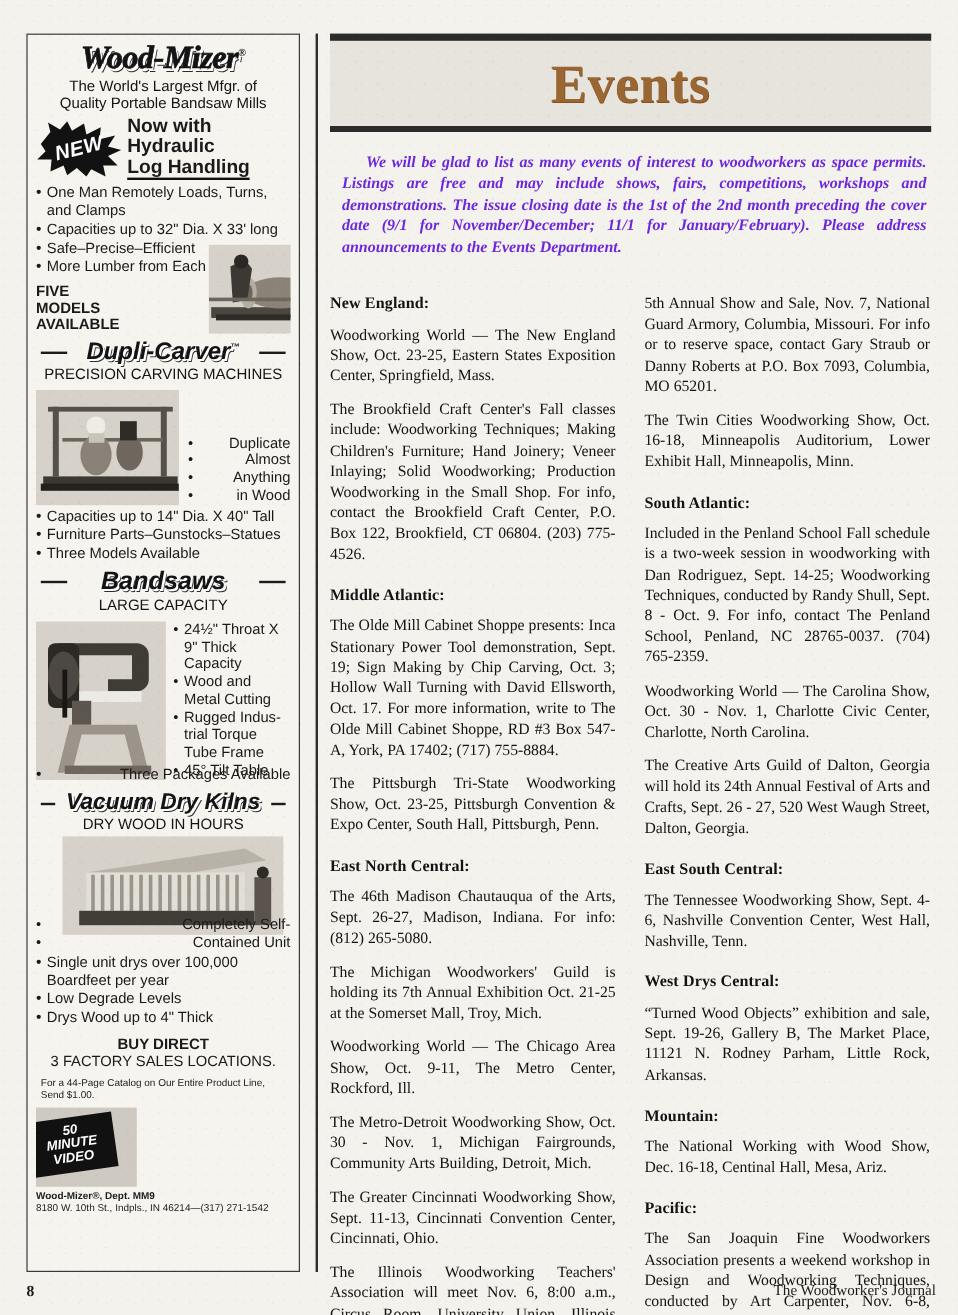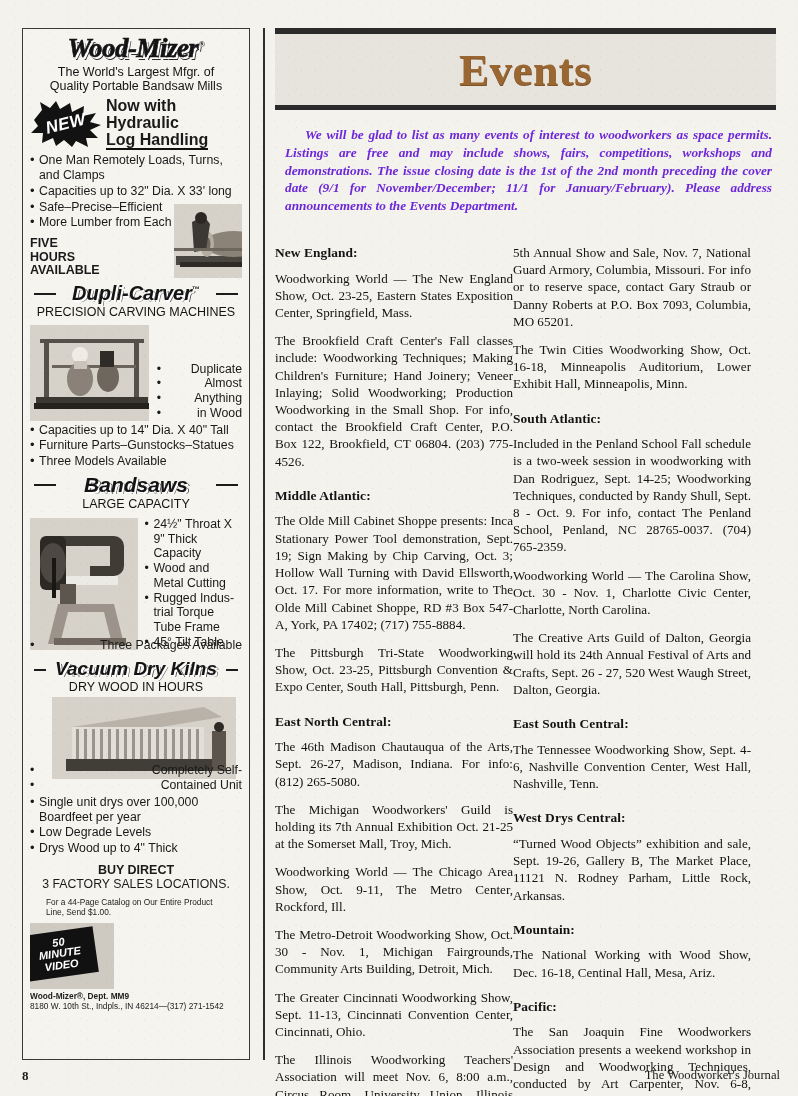--- a/index.html
+++ b/index.html
@@ -95,21 +95,21 @@
   .rightbul li{position:relative;padding-left:9px;}
   .rightbul li:before{content:"•";position:absolute;left:0;}
   .nobul{padding-left:9px;}
 
   .buy{
     text-align:center;font-weight:bold;font-size:12.5px;margin-top:7px;line-height:1.15;
   }
   .buy .l2{font-weight:normal;font-size:12.3px;}
 
   .fineprint{font-size:8.3px;line-height:1.22;margin-top:6px;color:#1c1c1c;}
-  .fineprint p{margin:0 16px 5px;}
+  .fineprint p{margin:0 4px 5px;}
   .fp-flex{display:flex;gap:4px;align-items:flex-start;}
   .fp-left{flex:1 1 auto;}
   .video-badge{
     flex:0 0 84px;width:84px;height:66px;background:#cfcac1;position:relative;overflow:hidden;
   }
   .video-badge .blk{
     position:absolute;left:-6px;top:8px;width:72px;height:46px;background:#111;
     transform:rotate(-8deg);
     display:flex;flex-direction:column;align-items:center;justify-content:center;
     color:#fff;font-weight:bold;font-size:11px;line-height:1.02;
@@ -139,21 +139,21 @@
     position:absolute;left:22px;top:98px;width:487px;
     font-family:"Liberation Serif",serif;
     font-style:italic;font-weight:bold;
     font-size:13.3px;line-height:1.34;
     text-align:justify;text-indent:20px;
     color:#6d28d9;
   }
 
   .cols{
     position:absolute;left:12px;top:216px;width:501px;height:845px;
-    display:flex;
+    display:flex;gap:24px;
   }
   .col{width:238px;font-size:13.1px;line-height:1.315;color:#131313;}
   .col h2{
     font-family:"Liberation Serif",serif;
     font-size:13.4px;font-weight:bold;margin:0 0 8px;letter-spacing:0.1px;
   }
   .col h2.spaced{margin-top:17px;}
   .col p{margin:0 0 11px;text-align:justify;}
 
   .folio{
@@ -207,21 +207,21 @@
       <ul class="bullets">
         <li>One Man Remotely Loads, Turns, and Clamps</li>
         <li>Capacities up to 32" Dia. X 33' long</li>
         <li>Safe–Precise–Efficient</li>
         <li>More Lumber from Each Log</li>
       </ul>
 
       <div class="flexrow" style="margin-top:2px;">
         <div class="five">
           <div>FIVE</div>
-          <div>HOURS</div>
+          <div>MODELS</div>
           <div>AVAILABLE</div>
         </div>
         <div class="photo ph-sawmill">
           <svg width="146" height="74" viewBox="0 0 146 74" aria-hidden="true">
             <rect width="146" height="74" fill="#d6d2ca"></rect>
             <rect x="2" y="52" width="142" height="9" fill="#4a4640"></rect>
             <rect x="6" y="58" width="134" height="5" fill="#2e2b27"></rect>
             <ellipse cx="60" cy="40" rx="30" ry="13" fill="#8b8278"></ellipse>
             <ellipse cx="33" cy="40" rx="7" ry="13" fill="#b5ada2"></ellipse>
             <ellipse cx="33" cy="40" rx="3.5" ry="7" fill="#6e665d"></ellipse>

